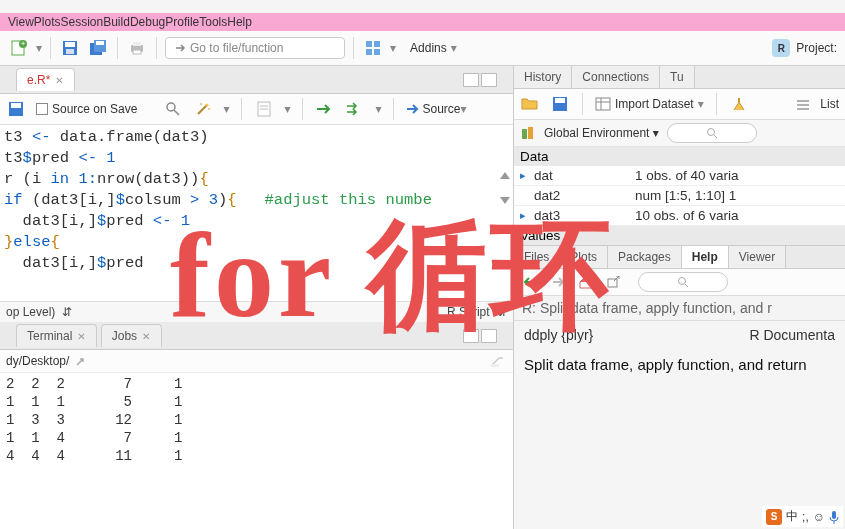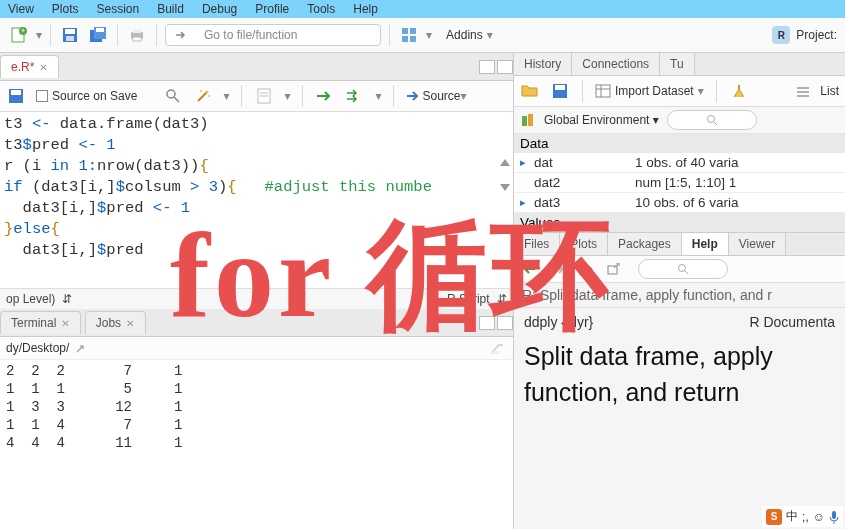--- a/index.html
+++ b/index.html
@@ -8,65 +8,65 @@
     font-size: 12px;
     background: #f5f5f5;
     width: 845px;
     height: 529px;
     overflow: hidden;
     position: relative;
     color: #333;
   }
   .menu-bar {
     display: flex;
-    gap: 18px;
     padding: 2px 8px;
-    background: #7dd3fc;
+    background: #f9a8d4;
     font-size: 12px;
+    margin-top: 13px;
   }
   .menu-bar span { cursor: default; }
   .toolbar {
     display: flex;
     align-items: center;
     gap: 6px;
     padding: 6px 8px;
     background: #fafafa;
     border-bottom: 1px solid #d0d0d0;
   }
   .tool-icon {
     width: 22px; height: 22px;
     display: flex; align-items: center; justify-content: center;
     border-radius: 3px;
   }
   .toolbar-sep { width:1px; height:22px; background:#d8d8d8; margin:0 2px;}
   .goto-box {
-    display:flex; align-items:center; gap:16px;
+    display:flex; align-items:center; gap:2px;
     border:1px solid #ccc; border-radius:4px;
-    padding:3px 8px; background:#fff; width:216px;
+    padding:3px 8px; background:#fff; width:180px;
     color:#888;
   }
   .addins-btn { display:flex; align-items:center; gap:4px; padding:3px 8px; }
   .proj { display:flex; align-items:center; gap:6px; margin-left:auto; }
   .proj .r-badge {
     width:18px;height:18px;border-radius:4px;background:#b7d9ef;
     display:flex;align-items:center;justify-content:center;
     font-weight:bold;color:#334;font-size:10px;
   }
   .main {
     display:flex;
     height: calc(100% - 46px);
   }
   .left-col { width: 514px; display:flex; flex-direction:column; border-right:1px solid #ccc;}
   .right-col { flex:1; display:flex; flex-direction:column; }
 
   .tabbar {
     display:flex; align-items:center;
     background:#eaeaea;
     border-bottom:1px solid #ccc;
-    padding:2px 0;
+    padding:2px 16px;
     gap:4px;
     position:relative;
   }
   .tab {
     padding:4px 10px; background:#fff;
     border:1px solid #ccc; border-bottom:none;
     border-radius:4px 4px 0 0;
     font-size:12px;
     display:flex; gap:5px; align-items:center;
   }
@@ -153,21 +153,21 @@
   .expander { color:#2a72c8; font-size:11px; width:10px; display:inline-block;}
 
   .help-pane {
     flex:1; border-top:1px solid #ccc; display:flex; flex-direction:column;
     overflow:hidden;
   }
   .help-tools { display:flex;align-items:center;gap:8px;padding:3px 6px;border-bottom:1px solid #ddd;background:#fcfcfc;}
   .help-hdr { font-size:14px;color:#666;padding:4px 8px;border-bottom:1px solid #ddd;background:#f4f4f4;white-space:nowrap;overflow:hidden;}
   .help-body { padding:6px 10px;}
   .help-body .fnline { display:flex; font-size:14px;}
-  .help-body h2 { font-family:"Segoe UI",Arial,sans-serif;font-weight:normal;font-size:25px;margin-top:8px;line-height:36px; color:#111;}
+  .help-body h2 { font-family:"Segoe UI",Arial,sans-serif;font-weight:normal;font-size:15px;margin-top:8px;line-height:28px; color:#111;}
 
   .annotation {
     position:absolute;
     left:170px; top:195px;
     font-size:120px;
     font-family:"Comic Sans MS","Segoe Script",cursive;
     color:#e85050;
     font-weight:600;
     pointer-events:none;
     letter-spacing:4px;

